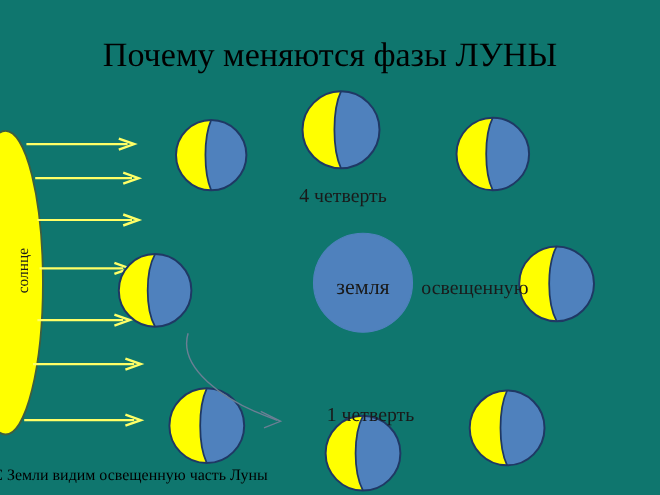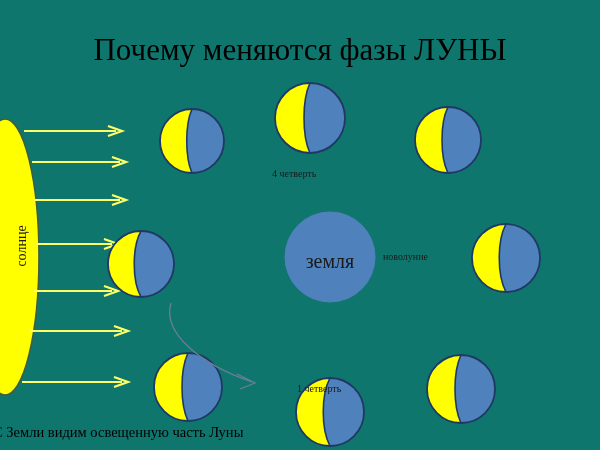--- a/index.html
+++ b/index.html
@@ -28,21 +28,21 @@
   }
   .svg-layer {
     position: absolute;
     left: 0;
     top: 0;
     width: 600px;
     height: 450px;
   }
   .label {
     position: absolute;
-    font-size: 10px;
+    font-size: 18px;
     color: #1a1a1a;
     white-space: nowrap;
   }
   #sun-label {
     position: absolute;
     left: -8px;
     top: 238px;
     width: 60px;
     text-align: center;
     font-size: 14px;
@@ -204,19 +204,19 @@
       <path d="M 237 374 L 255 383 L 240 389" stroke-width="1.3"></path>
     </g>
   </svg>
 
   <div id="sun-label">солнце</div>
   <div id="earth-label">земля</div>
 
   <div class="label" style="left:272px; top:168px;">4 четверть</div>
 
 
-  <div class="label" style="left:383px; top:251px;">новолуние</div>
-
-  <div class="label" style="left:297px; top:383px;">1 четверть</div>
+  <div class="label" style="left:383px; top:251px;">освещенную</div>
+
+  <div class="label" style="left:297px; top:367px;">1 четверть</div>
 
   <div id="bottom-note">С Земли видим освещенную часть Луны</div>
 
 </div>
 
 </body></html>

